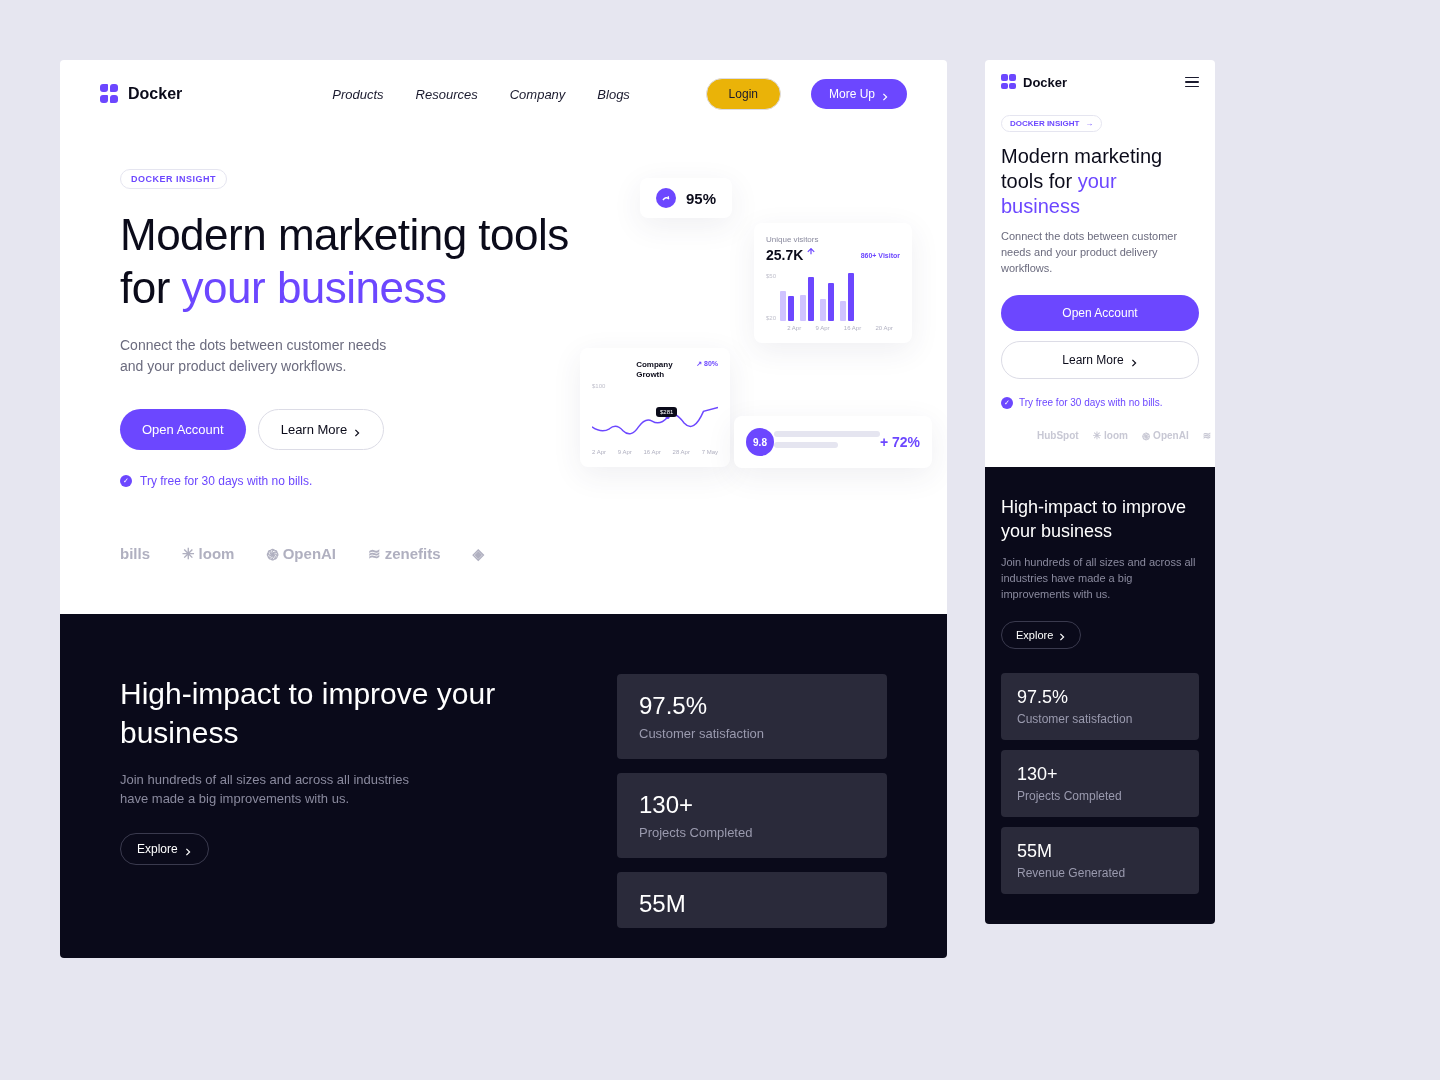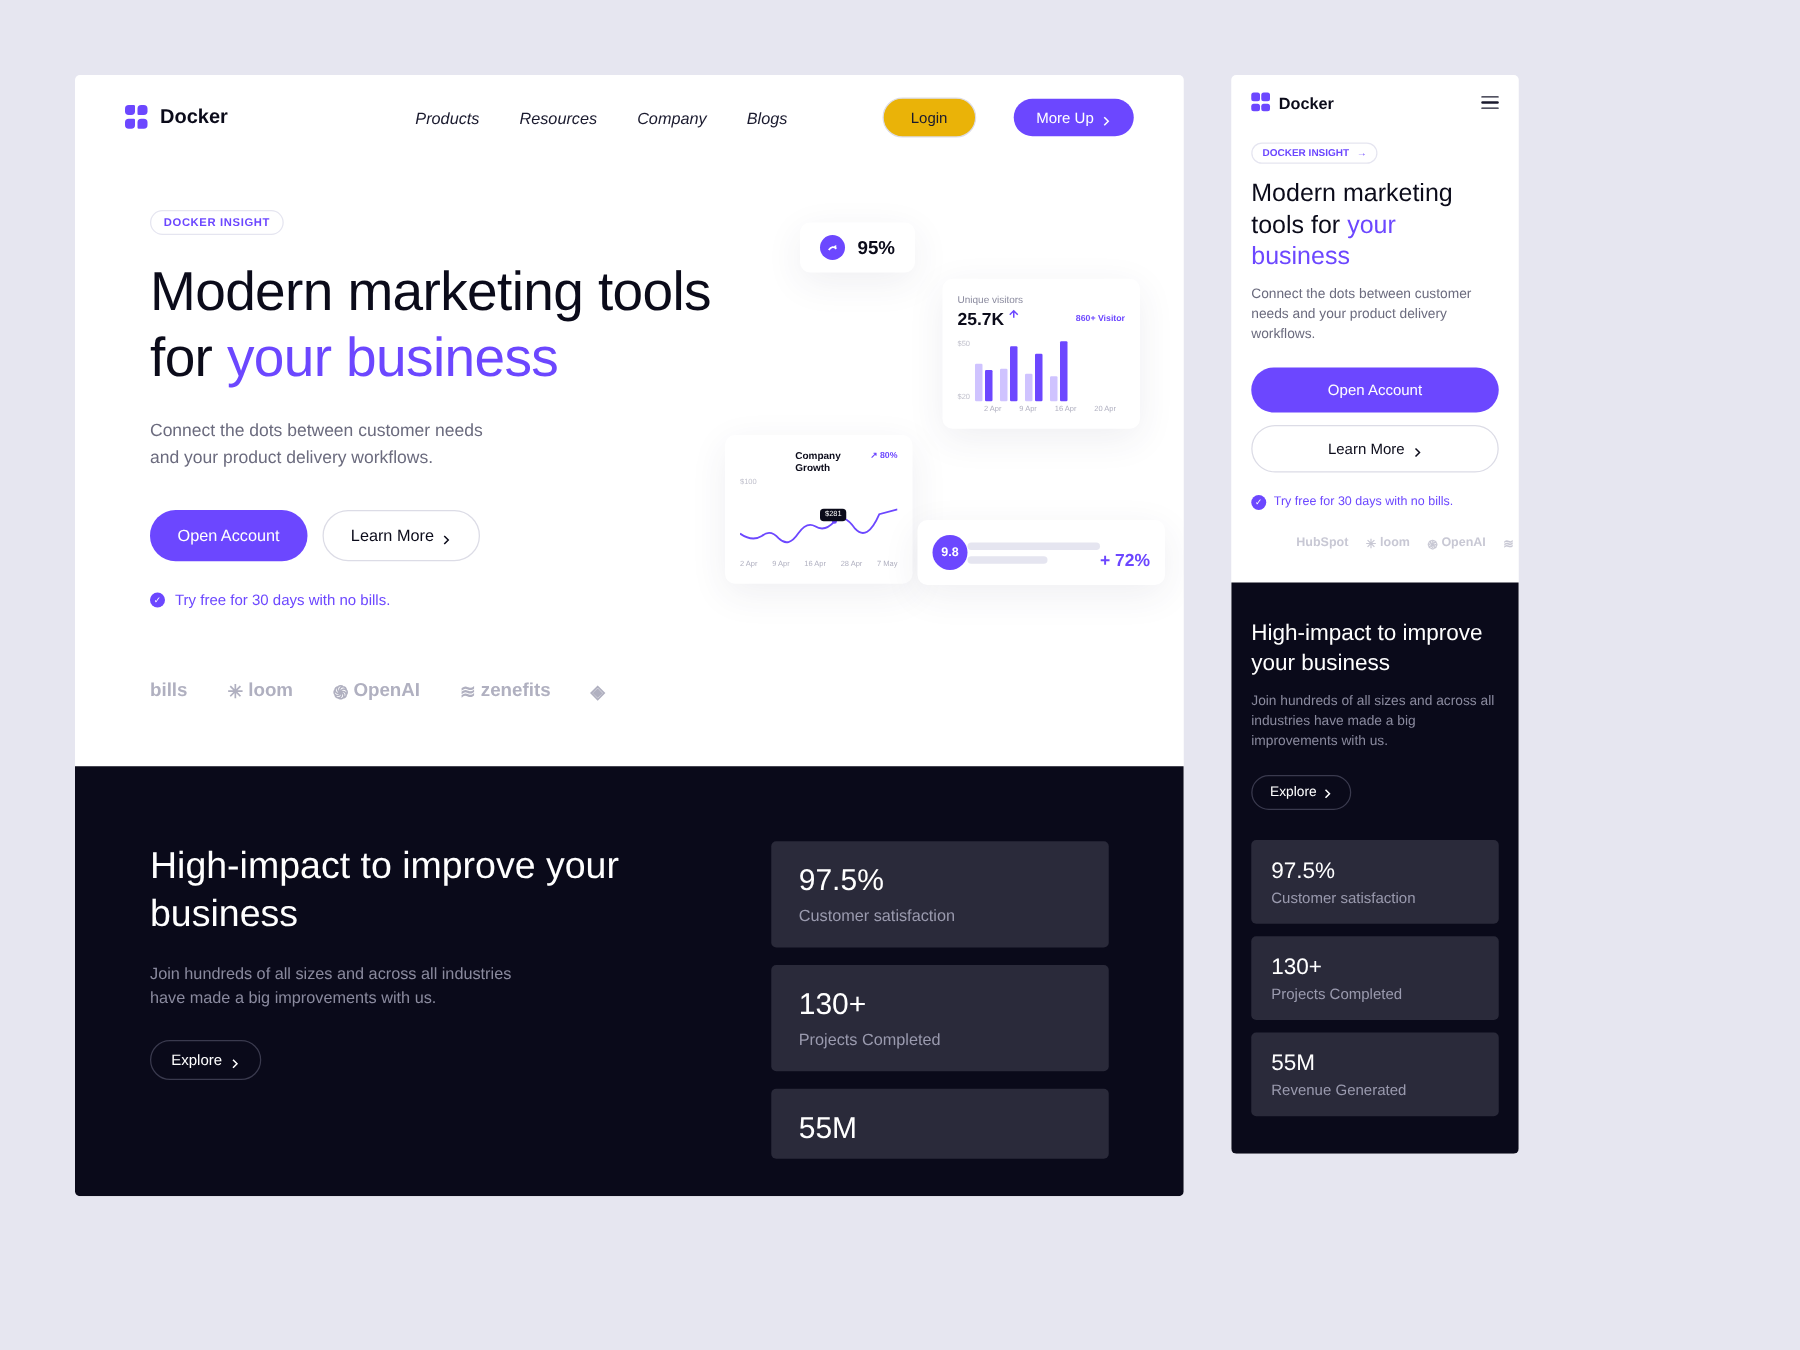--- a/index.html
+++ b/index.html
@@ -64,21 +64,21 @@
 .card-growth { top: 180px; left: 0px; width: 150px; padding: 12px; }
 .card-growth .hdr2 { display: flex; justify-content: flex-end; }
 .card-growth .ttl { font-size: 8px; font-weight: 600; color: #0b0b1a; line-height: 1.2; max-width: 60px; }
 .card-growth .pct { font-size: 7px; color: #6c47ff; font-weight: 600; }
 .line-plot { height: 46px; margin-top: 10px; position: relative; }
 .line-plot svg { width: 100%; height: 100%; }
 .card-growth .xl { display: flex; justify-content: space-between; margin-top: 4px; }
 .card-growth .xl span { font-size: 6px; color: #b0b0c0; }
 .tooltip-pill { position: absolute; background: #0b0b1a; color: #fff; font-size: 6px; padding: 2px 4px; border-radius: 3px; }
 
-.card-score { top: 248px; right: 15px; width: 198px; padding: 12px; display: flex; align-items: flex-end; }
+.card-score { top: 248px; right: 15px; width: 198px; padding: 12px; display: flex; align-items: center; }
 .card-score .disc { width: 28px; height: 28px; background: #6c47ff; border-radius: 50%; display: flex; align-items: center; justify-content: center; color: #fff; font-size: 10px; font-weight: 600; }
 .card-score .skels { flex: 1; }
 .card-score .sk { height: 6px; background: #e5e5f0; border-radius: 3px; margin-bottom: 5px; }
 .card-score .sk:nth-child(2) { width: 60%; }
 .card-score .plus { font-size: 14px; font-weight: 600; color: #6c47ff; }
 
 
 .dark { background: #0a0a1a; padding: 60px 60px 30px; display: flex; gap: 60px; }
 .dark-left { flex: 1; }
 .dark-title { font-size: 30px; font-weight: 400; color: #fff; line-height: 1.3; margin-bottom: 18px; }

